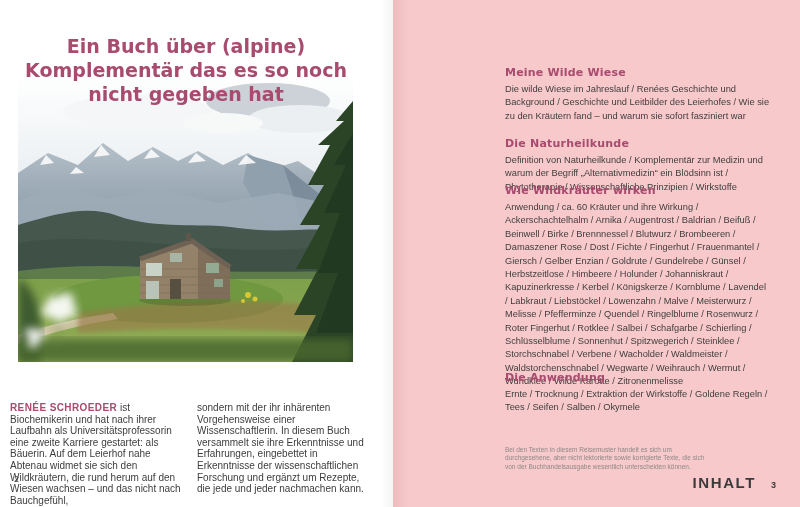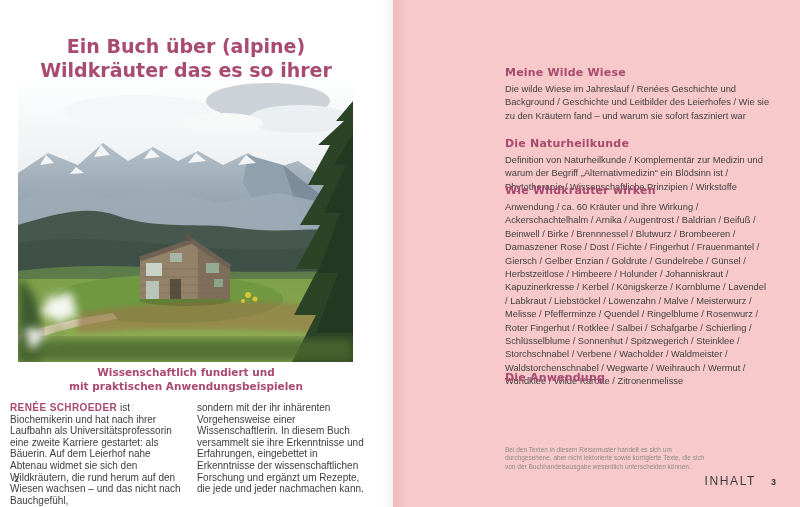--- a/index.html
+++ b/index.html
@@ -28,34 +28,35 @@
           background:linear-gradient(to right,rgba(140,70,80,.10),rgba(140,70,80,0));}
   .toc-section{position:absolute;left:112px;width:266px;}
   .toc-section h3{margin:0 0 3px 0;color:var(--accent);font-weight:bold;font-size:11px;
           line-height:14px;letter-spacing:.2px;font-family:"DejaVu Sans",sans-serif;}
   .toc-section p{margin:0;color:#3f3e3e;font-size:9.3px;line-height:13.4px;}
   .s1{top:66px;} .s2{top:137px;} .s3{top:184px;} .s4{top:371px;}
   .footnote{position:absolute;left:112px;top:446px;width:205px;
             color:#8d8a86;font-size:6.5px;line-height:8.4px;}
   .footer-right{position:absolute;right:24px;top:474px;display:flex;align-items:baseline;gap:15px;
             color:#3a3a3a;}
-  .inhalt{font-weight:normal;font-size:12px;letter-spacing:1.6px;}
+  .inhalt{font-weight:bold;font-size:15px;letter-spacing:1.6px;}
   .pagenum-right{font-weight:bold;font-size:9px;}
   :root{--accent:#a94a6f;--pink:#f7c9cb;}
 </style>
 </head>
 <body>
 
 <div class="spread">
 
   <div class="page-left">
 
     <div class="title">
       <div>Ein Buch über (alpine)</div>
-      <div>Wildkräuter das es so ihrer</div>
+      <div>Komplementär das es so noch</div>
+      <div>nicht gegeben hat</div>
     </div>
 
     <div class="photo">
       <svg viewBox="0 0 335 289" preserveAspectRatio="none" aria-hidden="true">
         <defs>
           <linearGradient id="sky" x1="0" y1="0" x2="0" y2="1">
             <stop offset="0" stop-color="#ffffff"></stop>
               <stop offset="1" stop-color="#dfe6ea"></stop>
           </linearGradient>
           <linearGradient id="rock" x1="0" y1="0" x2="0" y2="1">
@@ -154,24 +155,20 @@
               <circle cx="12" cy="260" r="5"></circle>
                 <circle cx="20" cy="262" r="6"></circle>
                 <circle cx="15" cy="270" r="5"></circle>
             </g>
             <line x1="42" y1="246" x2="38" y2="274" stroke="#6d8c49" stroke-width="2"></line>
           </g>
         </g>
       </svg>
     </div>
 
-    <div class="subtitle">
-      <div>Wissenschaftlich fundiert und</div>
-      <div>mit praktischen Anwendungsbeispielen</div>
-    </div>
 
     <div class="intro">
       <div class="col"><span class="lead">RENÉE SCHROEDER</span><span> ist Biochemikerin und hat nach ihrer Laufbahn als Universitätsprofessorin eine zweite Karriere gestartet: als Bäuerin. Auf dem Leierhof nahe Abtenau widmet sie sich den Wildkräutern, die rund herum auf den Wiesen wachsen – und das nicht nach Bauchgefühl,</span></div>
       <div class="col"><span>sondern mit der ihr inhärenten Vorgehensweise einer Wissenschaftlerin. In diesem Buch versammelt sie ihre Erkenntnisse und Erfahrungen, eingebettet in Erkenntnisse der wissenschaftlichen Forschung und ergänzt um Rezepte, die jede und jeder nachmachen kann.</span></div>
     </div>
 
     <div class="pagenum-left">2</div>
   </div>
 
   <div class="page-right">
@@ -186,20 +183,21 @@
       <p>Die wilde Wiese im Jahreslauf / Renées Geschichte und Background / Geschichte und Leitbilder des Leierhofes / Wie sie zu den Kräutern fand – und warum sie sofort fasziniert war</p>
     </div>
 
     <div class="toc-section s3">
       <h3>Wie Wildkräuter wirken</h3>
       <p>Anwendung / ca. 60 Kräuter und ihre Wirkung / Ackerschachtelhalm / Arnika / Augentrost / Baldrian / Beifuß / Beinwell / Birke / Brennnessel / Blutwurz / Brombeeren / Damaszener Rose / Dost / Fichte / Fingerhut / Frauenmantel / Giersch / Gelber Enzian / Goldrute / Gundelrebe / Günsel / Herbstzeitlose / Himbeere / Holunder / Johanniskraut / Kapuzinerkresse / Kerbel / Königskerze / Kornblume / Lavendel / Labkraut / Liebstöckel / Löwenzahn / Malve / Meisterwurz / Melisse / Pfefferminze / Quendel / Ringelblume / Rosenwurz / Roter Fingerhut / Rotklee / Salbei / Schafgarbe / Schierling / Schlüsselblume / Sonnenhut / Spitzwegerich / Steinklee / Storchschnabel / Verbene / Wacholder / Waldmeister / Waldstorchenschnabel / Wegwarte / Weihrauch / Wermut / Wundklee / Wilde Karotte / Zitronenmelisse</p>
     </div>
 
     <div class="toc-section s4">
       <h3>Die Anwendung</h3>
+      <p>Ernte / Trocknung / Extraktion der Wirkstoffe / Goldene Regeln / Tees / Seifen / Salben / Okymele</p>
     </div>
 
     <div class="footnote">Bei den Texten in diesem Reisemuster handelt es sich um durchgesehene, aber nicht lektorierte sowie korrigierte Texte, die sich von der Buchhandels­ausgabe wesentlich unterscheiden können.</div>
 
     <div class="footer-right">
       <span class="inhalt">INHALT</span>
       <span class="pagenum-right">3</span>
     </div>
   </div>
 </div>

